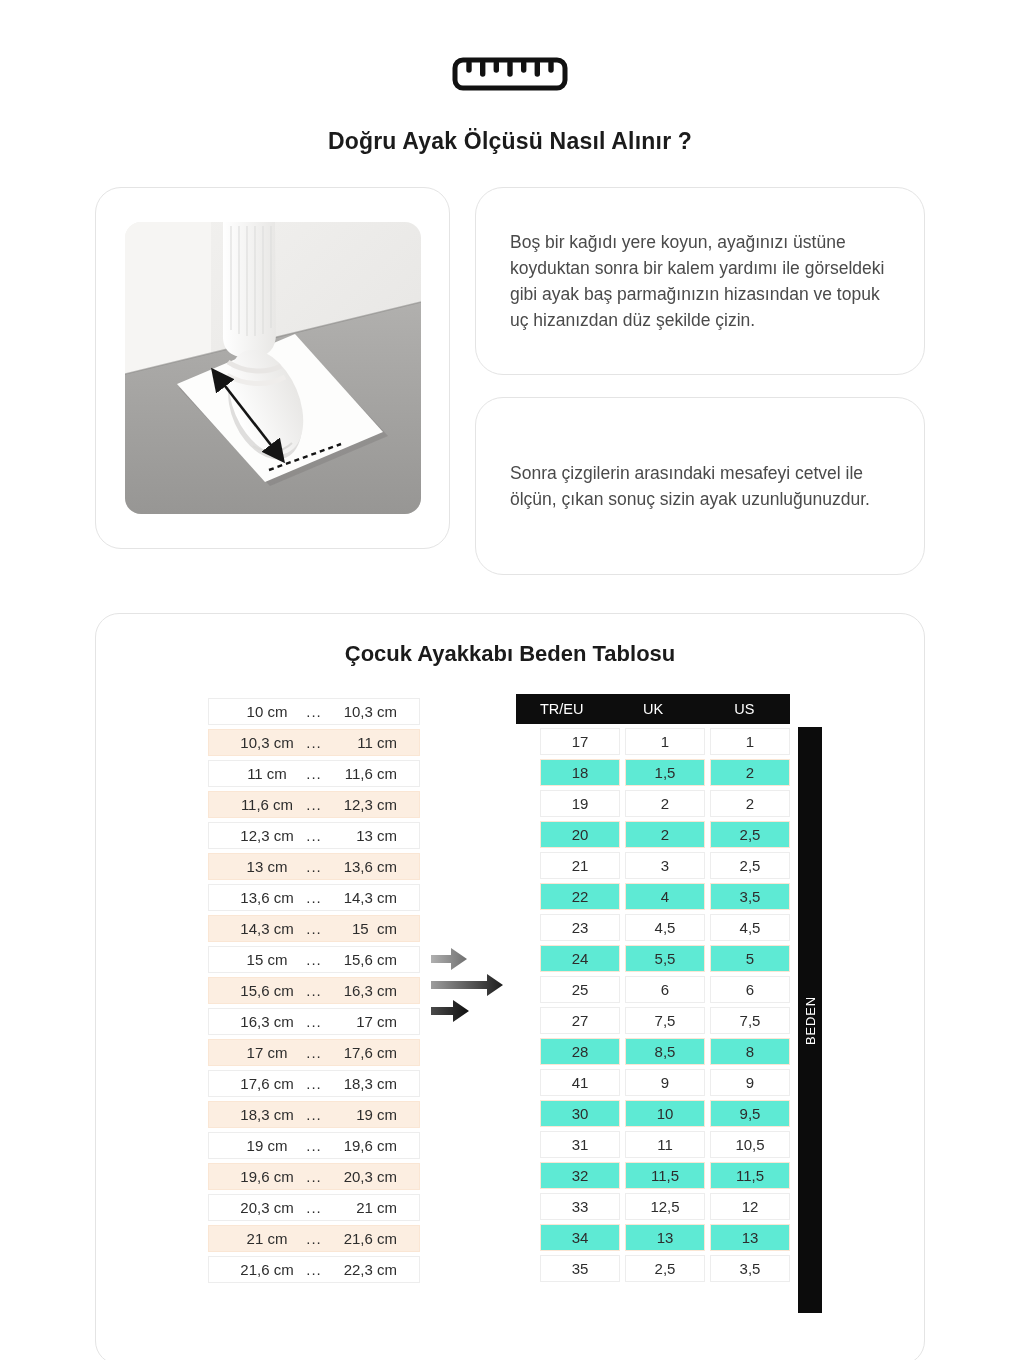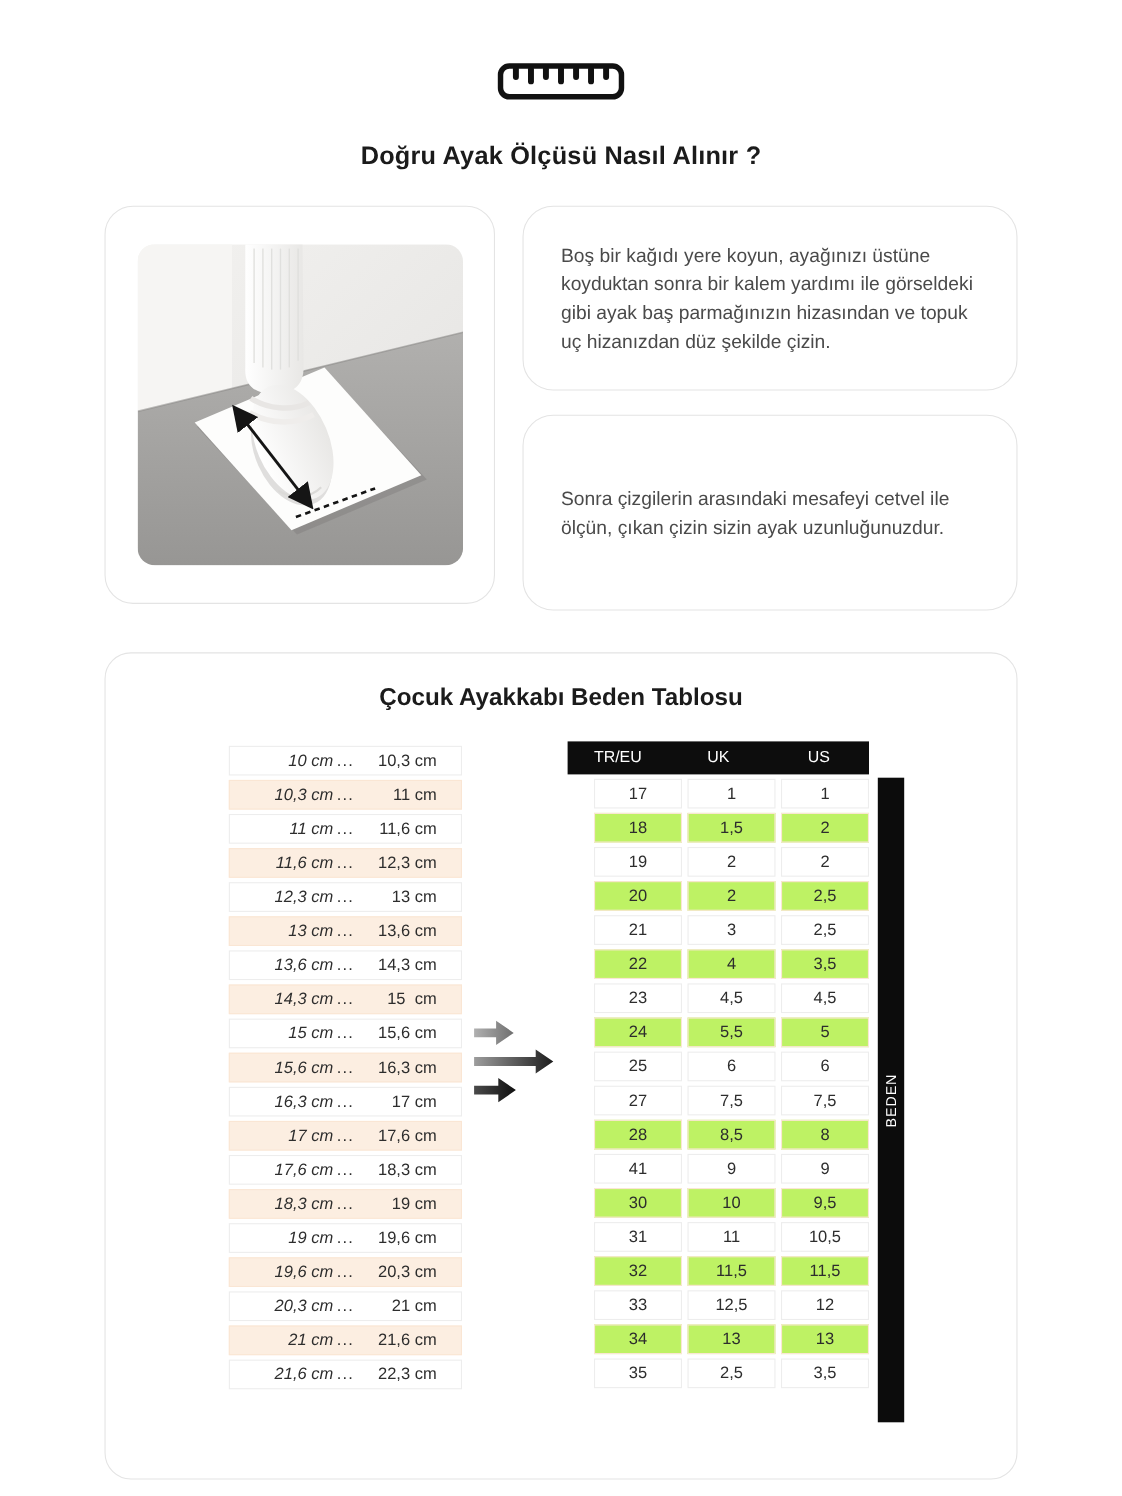--- a/index.html
+++ b/index.html
@@ -20,54 +20,54 @@
     width:355px; height:362px; border:1px solid #e4e4e4; border-radius:26px;
     display:flex; align-items:center; justify-content:center; background:#fff; flex:none;
   }
   .photo { width:296px; height:292px; border-radius:16px; overflow:hidden; }
   .boxes { flex:1; display:flex; flex-direction:column; gap:22px; }
   .box {
     border:1px solid #e4e4e4; border-radius:28px; padding:0 34px;
     display:flex; align-items:center; background:#fff;
   }
   .box p { color:#4a4a4a; font-size:17.5px; line-height:26px; }
-  .box-1 { height:168px; }
+  .box-1 { height:188px; }
   .box-2 { height:178px; }
 
   
   .size-card { margin:38px 95px 0; height:752px; border:1px solid #e4e4e4; border-radius:24px; background:#fff; }
   .size-title { margin:27px 0 0; text-align:center; font-size:22px; font-weight:bold; color:#1b1b1b; }
   .tables { display:flex; align-items:flex-start; padding-left:112px; margin-top:27px; }
 
   .cm-table { width:212px; flex:none; }
   .thead {
     height:30px; background:#0d0d0d; color:#ffffff; font-size:14.5px;
     text-align:center; line-height:30px;
   }
   .cm-row {
     height:27px; margin-top:4px; display:flex; align-items:center; padding:0 22px;
     background:#ffffff; border:1px solid #ededed; font-size:15px; color:#2d2d2d;
   }
-  .cm-row .v-from { width:72px; text-align:right;font-style:italic; }
+  .cm-row .v-from { width:72px; text-align:center; }
   .cm-row .dots  { flex:1; text-align:center; letter-spacing:1px; }
   .cm-row .v-to  { width:72px; text-align:right; white-space:pre; }
   .cm-row.alt { background:#fceee1; border-color:#fae6d4; }
 
   .arrows { width:96px; flex:none; }
   .arrows svg { display:block; margin:249px auto 0; }
 
   .eu-table { width:274px; flex:none; }
   .eu-thead { display:flex; }
   .eu-thead span { flex:1; }
   .eu-row { display:flex; gap:5px; margin-top:4px; height:27px;margin-left:24px; }
   .eu-row .cell {
     flex:1; background:#ffffff; border:1px solid #ededed;
     display:flex; align-items:center; justify-content:center; font-size:15px; color:#2d2d2d;
   }
-  .eu-row.alt .cell { background:#bef264; border-color:#fae6d4; }
+  .eu-row.alt .cell { background:#5eead4; border-color:#fae6d4; }
 
   .beden {
     width:24px; height:586px; margin:33px 0 0 8px; background:#0c0c0c; flex:none;
     display:flex; align-items:center; justify-content:center;
   }
   .beden span { transform:rotate(-90deg); color:#ffffff; font-size:13px; letter-spacing:0.8px; white-space:nowrap; }
 </style>
 </head>
 <body>
 
@@ -135,21 +135,21 @@
           <line x1="90" y1="151" x2="156" y2="236" stroke="#151515" stroke-width="2.6" marker-start="url(#ah)" marker-end="url(#ah)"></line>
           <line x1="144" y1="248" x2="216" y2="222" stroke="#151515" stroke-width="2.4" stroke-dasharray="5 4"></line>
         </svg>
       </div>
     </div>
     <div class="boxes">
       <div class="box box-1">
         <p>Boş bir kağıdı yere koyun, ayağınızı üstüne koyduktan sonra bir kalem yardımı ile görseldeki gibi ayak baş parmağınızın hizasından ve topuk uç hizanızdan düz şekilde çizin.</p>
       </div>
       <div class="box box-2">
-        <p>Sonra çizgilerin arasındaki mesafeyi cetvel ile ölçün, çıkan çizin sizin ayak uzunluğunuzdur.</p>
+        <p>Sonra çizgilerin arasındaki mesafeyi cetvel ile ölçün, çıkan sonuç sizin ayak uzunluğunuzdur.</p>
       </div>
     </div>
   </div>
 
   <div class="size-card">
     <div class="size-title">Çocuk Ayakkabı Beden Tablosu</div>
     <div class="tables">
 
       <div class="cm-table">
         <div class="tbody">

